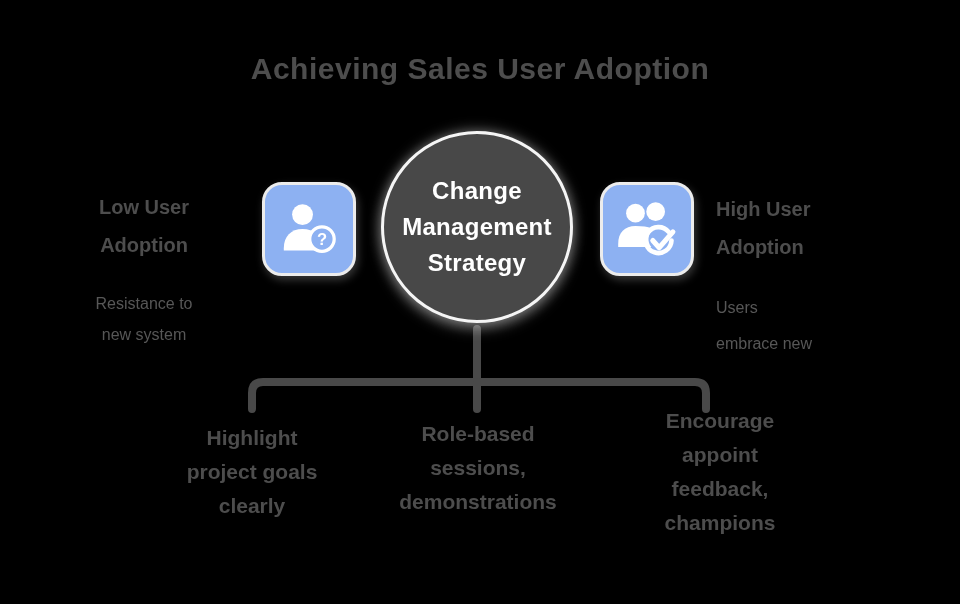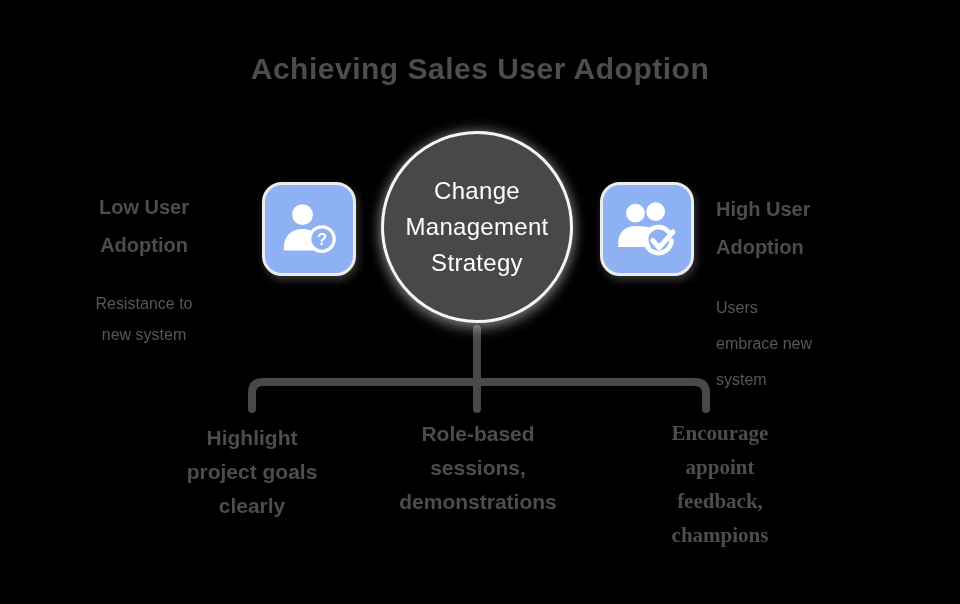--- a/index.html
+++ b/index.html
@@ -33,21 +33,21 @@
   .center-circle{
     position:absolute;left:381px;top:131px;
     width:192px;height:192px;border-radius:50%;
     background:var(--circle-fill);
     border:3px solid var(--circle-ring);
     box-shadow:0 0 14px rgba(255,255,255,.40),0 6px 14px rgba(255,255,255,.28);
     display:flex;align-items:center;justify-content:center;
     text-align:center;
   }
   .center-circle .line{
-    font-size:24px;font-weight:400;color:var(--white);
+    font-size:24px;font-weight:700;color:var(--white);
     line-height:36px;letter-spacing:.3px;
   }
 
   
   .icon-tile{
     position:absolute;width:94px;height:94px;border-radius:20px;
     background:var(--icon-blue);
     border:3px solid var(--icon-border);
     box-shadow:2px 4px 8px rgba(255,255,255,.22);
     display:flex;align-items:center;justify-content:center;
@@ -72,21 +72,21 @@
   
   .connector{position:absolute;left:0;top:0;width:960px;height:604px;pointer-events:none;}
 
   
   .bottom-item{position:absolute;text-align:center;width:200px;}
   .bottom-item .line{
     font-size:21px;font-weight:700;color:var(--text-dark);line-height:34px;
   }
   .bottom-item.i1{left:152px;top:421px;}
   .bottom-item.i2{left:378px;top:417px;}
-  .bottom-item.i3{left:620px;top:416px;font-family:Liberation Serif, serif;}
+  .bottom-item.i3{left:620px;top:404px;}
 </style>
 </head>
 <body>
 
 <div class="stage">
 
   <div class="title">Achieving Sales User Adoption</div>
 
   <svg class="connector" viewBox="0 0 960 604" aria-hidden="true">
     <path d="M477,329 L477,378" fill="none" stroke="#494949" stroke-width="8" stroke-linecap="round"></path>
@@ -133,21 +133,20 @@
   </div>
 
   <div class="side-block right">
     <div class="side-heading">
       <div class="line">High User</div>
       <div class="line">Adoption</div>
     </div>
     <div class="side-subtitle">
       <div class="line">Users</div>
       <div class="line">embrace new</div>
-      <div class="line">system</div>
     </div>
   </div>
 
   <div class="bottom-item i1">
     <div class="line">Highlight</div>
     <div class="line">project goals</div>
     <div class="line">clearly</div>
   </div>
 
   <div class="bottom-item i2">

